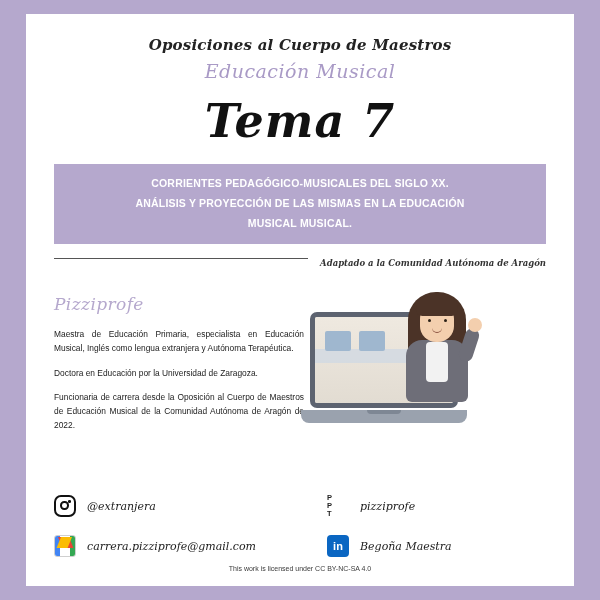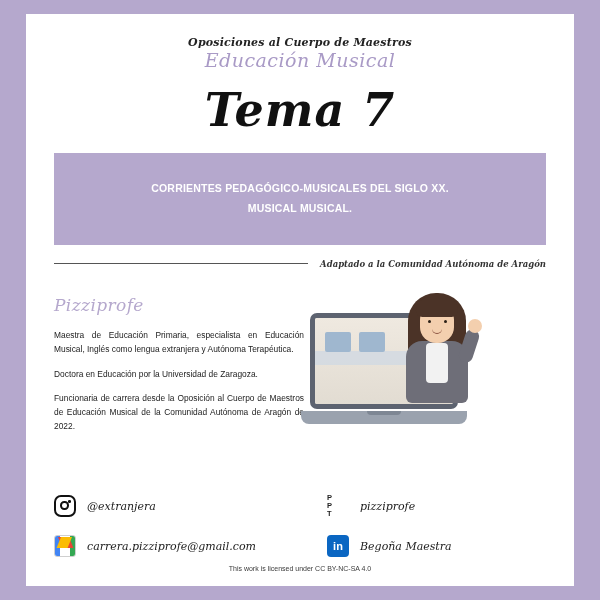--- a/index.html
+++ b/index.html
@@ -31,30 +31,31 @@
     display: flex;
     flex-direction: column;
   }
 
   
   .kicker {
     text-align: center;
     font-family: "DejaVu Serif", serif;
     font-style: italic;
     font-weight: bold;
-    font-size: 11px;
+    font-size: 15px;
     color: #222222;
     letter-spacing: 0.2px;
   }
   .subject {
     text-align: center;
     font-family: "DejaVu Serif", serif;
     font-style: italic;
     font-size: 19px;
     color: #a99ac6;
+    margin-top: 6px;
     letter-spacing: 0.5px;
   }
   .title {
     text-align: center;
     font-family: "DejaVu Serif", serif;
     font-style: italic;
     font-weight: bold;
     font-size: 46px;
     color: #111111;
     margin-top: 12px;
@@ -63,28 +64,28 @@
 
   
   .banner {
     margin-top: 16px;
     background: #b5a8cd;
     color: #ffffff;
     text-align: center;
     font-weight: bold;
     font-size: 10.5px;
     line-height: 1.9;
-    padding: 26px 18px;
+    padding: 10px 18px;
     letter-spacing: 0.2px;
   }
 
   
   .adapt-row {
     display: flex;
-    align-items: center;
+    align-items: flex-start;
     margin-top: 14px;
     gap: 12px;
   }
   .adapt-rule {
     flex: 1;
     height: 1px;
     background: #555555;
   }
   .adapt-text {
     font-family: "DejaVu Serif", serif;
@@ -366,20 +367,21 @@
 
 <div class="page">
   <div class="sheet">
 
     <div class="kicker">Oposiciones al Cuerpo de Maestros</div>
     <div class="subject">Educación Musical</div>
     <div class="title">Tema 7</div>
 
     <div class="banner">
       <div>CORRIENTES PEDAGÓGICO-MUSICALES DEL SIGLO XX.</div>
+      <div>ANÁLISIS Y PROYECCIÓN DE LAS MISMAS EN LA EDUCACIÓN</div>
       <div>MUSICAL MUSICAL.</div>
     </div>
 
     <div class="adapt-row">
       <div class="adapt-rule"></div>
       <div class="adapt-text">Adaptado a la Comunidad Autónoma de Aragón</div>
     </div>
 
     <div class="body-row">
       <div class="bio-col">

